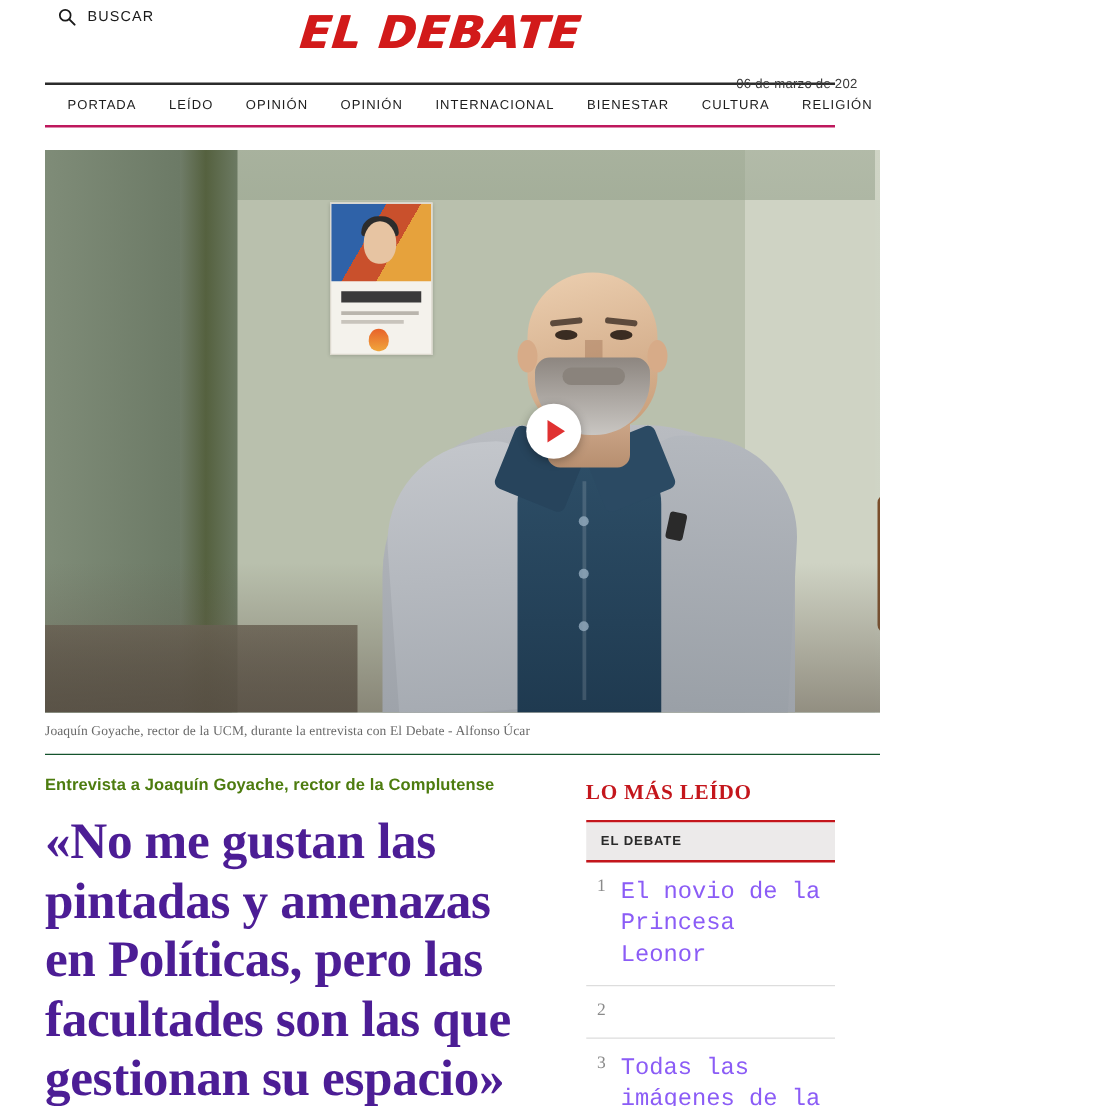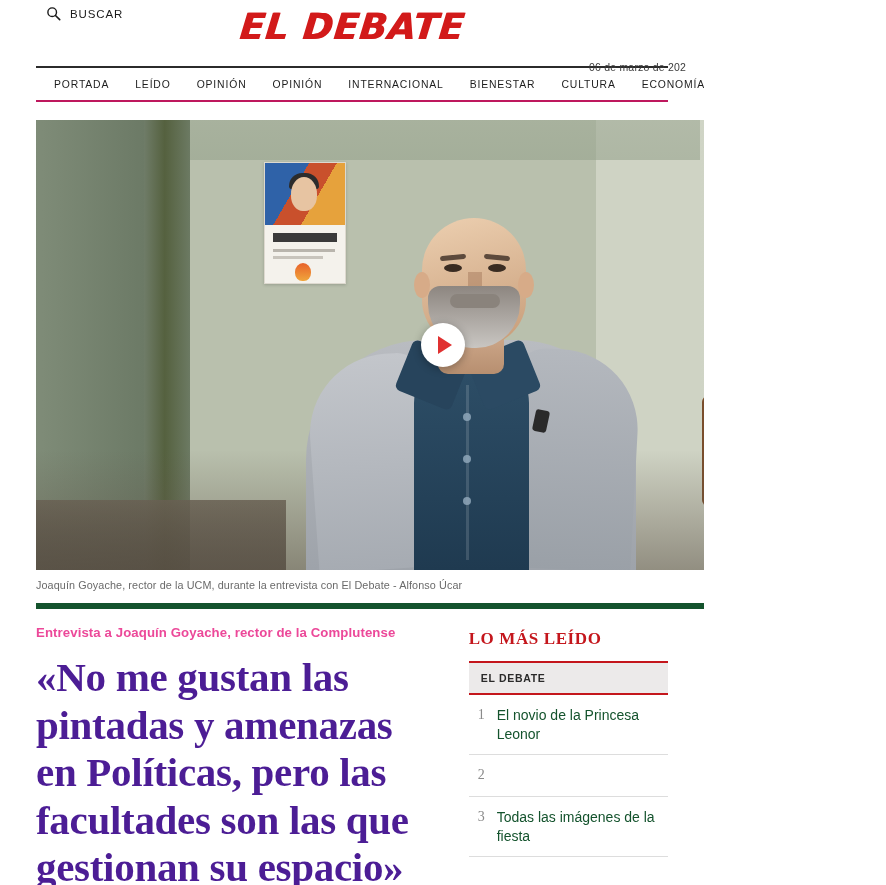--- a/index.html
+++ b/index.html
@@ -280,33 +280,34 @@
     border-bottom: 9px solid transparent;
     margin-left: 4px;
   }
 
   .caption {
     margin: 9px 36px 0 36px;
     font-size: 10.8px;
     color: #6a6a6a;
     letter-spacing: .1px;
     padding-bottom: 12px;
-    border-bottom: 6px solid #14532d;
+    border-bottom: 1px solid #14532d;
     width: 814px;
+    font-family: Liberation Serif, serif;
   }
 
   
   .body-wrap {
     display: flex;
     margin: 16px 36px 0 36px;
     gap: 34px;
   }
   .article { width: 520px; }
   .kicker {
-    color: #ec4899;
+    color: #4d7c0f;
     font-size: 13.2px;
     font-weight: 700;
     letter-spacing: .1px;
     margin-bottom: 14px;
   }
   .headline {
     font-family: "Liberation Serif", serif;
     font-size: 41px;
     line-height: 1.16;
     color: #4c1d95;
@@ -348,24 +349,24 @@
   .most-num {
     font-family: "Liberation Serif", serif;
     font-size: 14px;
     color: #8a8a8a;
     width: 12px;
     flex: 0 0 12px;
     text-align: right;
     line-height: 1.35;
   }
   .most-text {
-    font-family: Liberation Sans, sans-serif;
-    font-size: 14px;
+    font-family: Liberation Mono, monospace;
+    font-size: 19px;
     line-height: 1.33;
-    color: #14532d;
+    color: #8b5cf6;
     cursor: pointer;
   }
 </style>
 </head>
 <body>
 
 <div class="page">
 
   <div class="topbar">
 
@@ -388,21 +389,21 @@
 
   <div class="nav-rule-top"></div>
   <div class="nav">
     <div class="nav-item">PORTADA</div>
     <div class="nav-item">LEÍDO</div>
     <div class="nav-item">OPINIÓN</div>
     <div class="nav-item">OPINIÓN</div>
     <div class="nav-item">INTERNACIONAL</div>
     <div class="nav-item">BIENESTAR</div>
     <div class="nav-item">CULTURA</div>
-    <div class="nav-item">ECONOMÍA</div>
+    <div class="nav-item">RELIGIÓN</div>
     <div class="nav-item">SALUD Y BIENESTAR</div>
     <div class="nav-item">MÁS SECCIONES</div>
   </div>
 
   <div class="hero">
     <div class="video">
       <div class="v-wall"></div>
       <div class="v-wall-top"></div>
       <div class="v-dark-left"></div>
       <div class="v-doorframe"></div>

